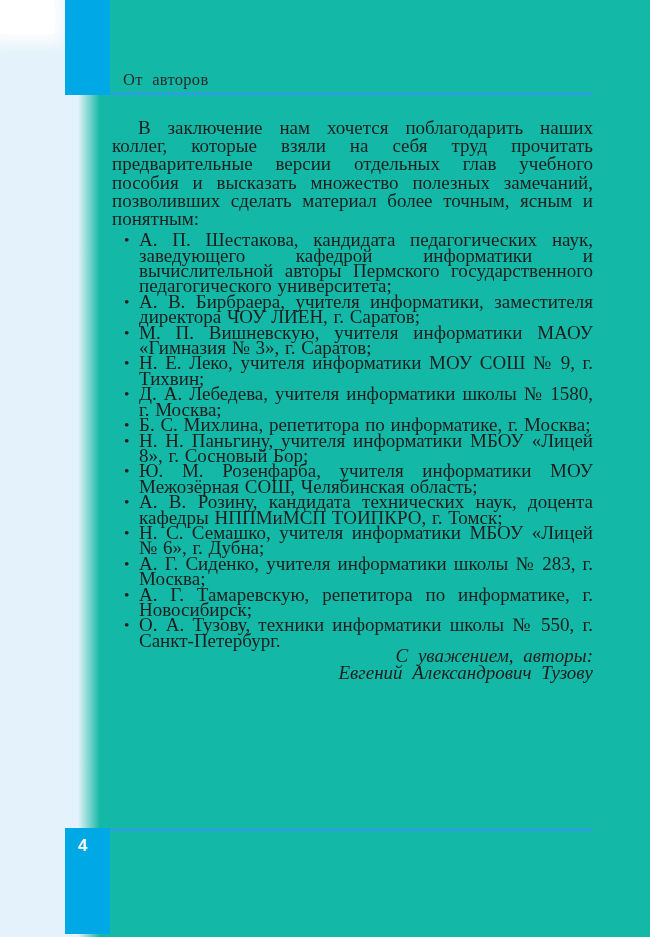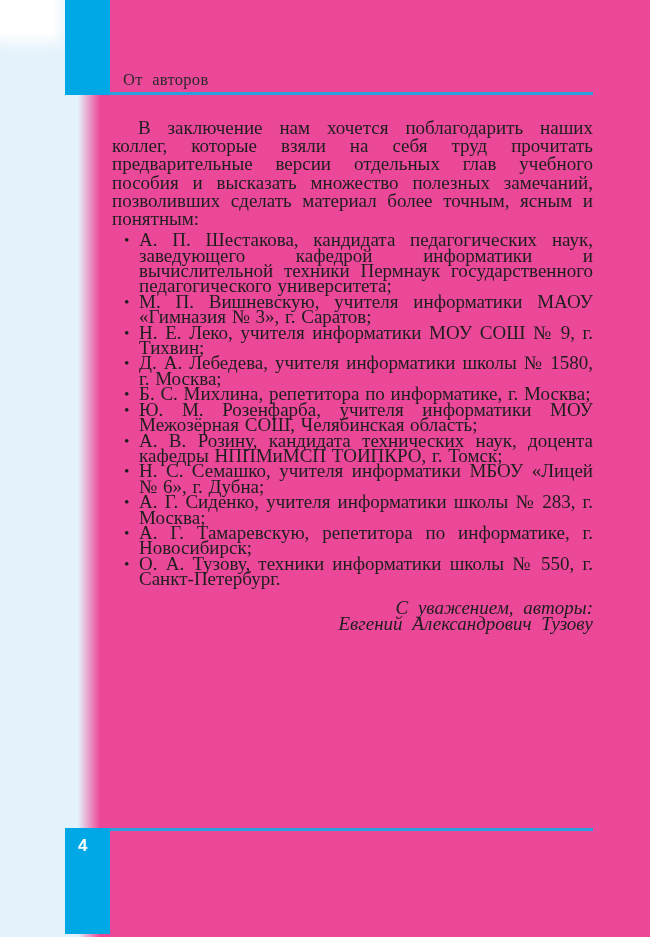--- a/index.html
+++ b/index.html
@@ -11,21 +11,21 @@
   html,body{margin:0;padding:0;}
   body{
     width:650px;height:937px;
     background:#f4f4f2;
     font-family:"Liberation Serif", serif;
     color:var(--ink);
   }
   .page{
     position:relative;
     width:650px;height:937px;
-    background:#ec4899;
+    background:#14b8a6;
     overflow:hidden;
   }
   
   .gutter{
     position:absolute;left:0;top:0;bottom:0;width:104px;
     background:linear-gradient(to right, var(--marginblue) 0px, var(--marginblue) 78px, rgba(228,242,251,0) 100px);
   }
   
   .corner{
     position:absolute;left:0;top:0;width:54px;height:34px;
@@ -70,21 +70,20 @@
   .ack li{
     position:relative;
     margin:0;padding:0;
   }
   .ack li::before{
     content:"\2022";
     position:absolute;left:-15px;top:0;
     font-size:15.5px;
   }
   .signature{
-    margin-top:13px;
     text-align:right;
     font-style:italic;
     line-height:16.6px;
     word-spacing:5px;
   }
   .foot-rule{
     position:absolute;left:65px;top:828px;width:528px;height:3px;
     background:var(--rule);
   }
   .page-number-box{
@@ -109,25 +108,27 @@
   <div class="corner"></div>
   <div class="chapter-tab"></div>
 
   <div class="head-title">От авторов</div>
   <div class="head-rule"></div>
 
   <div class="content">
     <p class="intro">В заключение нам хочется поблагодарить наших коллег, которые взяли на себя труд прочитать предварительные версии отдельных глав учебного пособия и высказать множество полезных замечаний, позволивших сделать материал более точным, ясным и понятным:</p>
 
     <ul class="ack">
-        <li>А. П. Шестакова, кандидата педагогических наук, заведующе­го кафедрой информатики и вычислительной техники Перм­наук государственного педагогического университета;</li>
+        <li>А. П. Шестакова, кандидата педагогических наук, заведующе­го кафедрой информатики и вычислительной авторы Перм­ского государственного педагогического университета;</li>
+        <li>А. В. Бирбраера, учителя информатики, заместителя дирек­тора ЧОУ ЛИЕН, г. Саратов;</li>
         <li>М. П. Вишневскую, учителя информатики МАОУ «Гимназия № 3», г. Саратов;</li>
         <li>Н. Е. Леко, учителя информатики МОУ СОШ № 9, г. Тихвин;</li>
         <li>Д. А. Лебедева, учителя информатики школы № 1580, г. Москва;</li>
         <li>Б. С. Михлина, репетитора по информатике, г. Москва;</li>
+        <li>Н. Н. Паньгину, учителя информатики МБОУ «Лицей 8», г. Сосновый Бор;</li>
         <li>Ю. М. Розенфарба, учителя информатики МОУ Межозёрная СОШ, Челябинская область;</li>
         <li>А. В. Розину, кандидата технических наук, доцента кафедры НППМиМСП ТОИПКРО, г. Томск;</li>
         <li>Н. С. Семашко, учителя информатики МБОУ «Лицей № 6», г. Дубна;</li>
         <li>А. Г. Сиденко, учителя информатики школы № 283, г. Москва;</li>
         <li>А. Г. Тамаревскую, репетитора по информатике, г. Новоси­бирск;</li>
         <li>О. А. Тузову, техники информатики школы № 550, г. Санкт-Петербург.</li>
       </ul>
 
     <div class="signature">
         <div>С уважением, авторы:</div>

